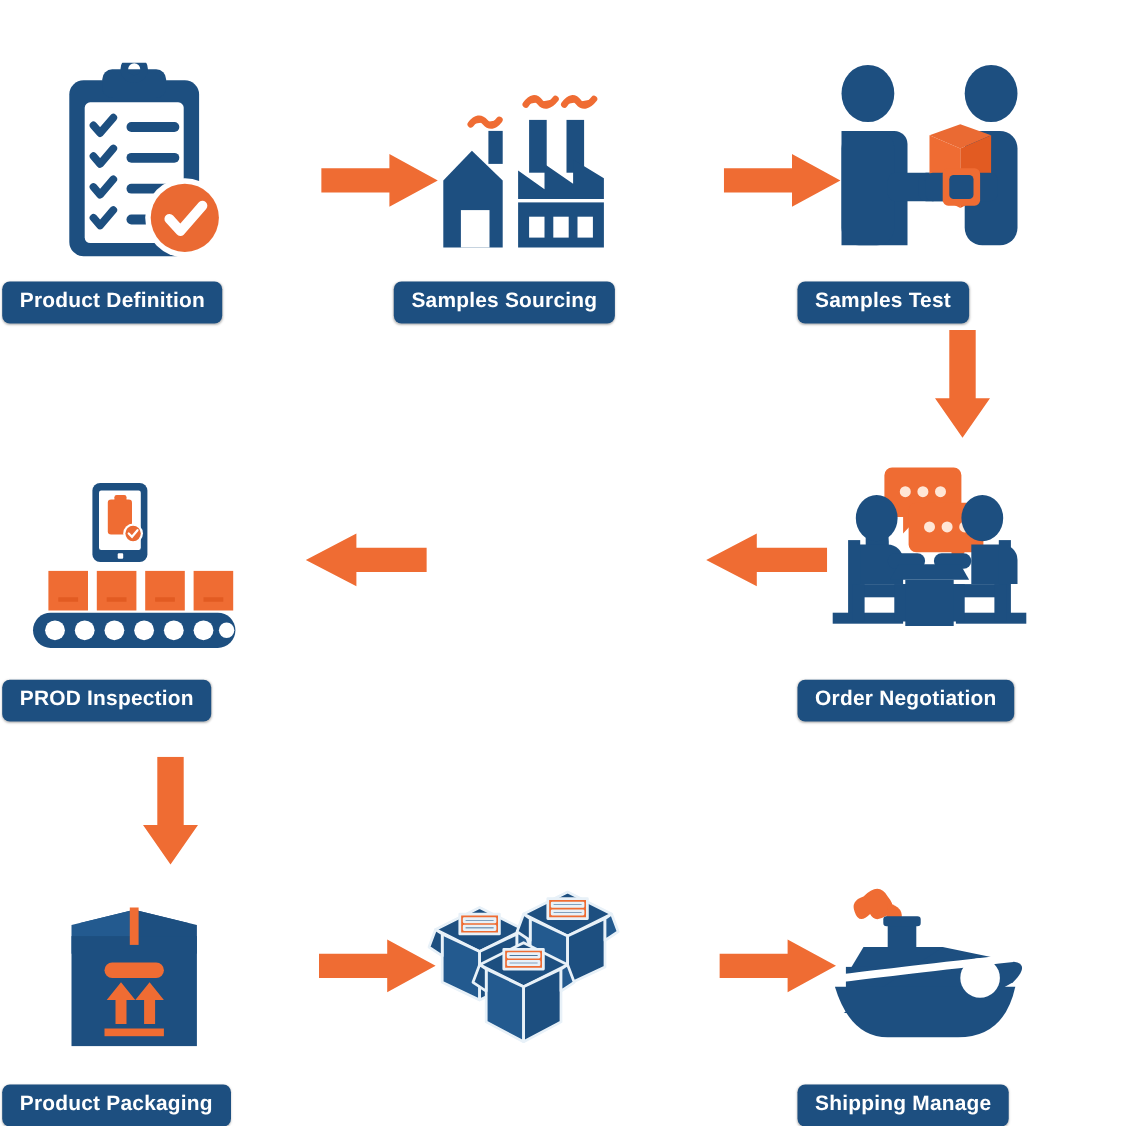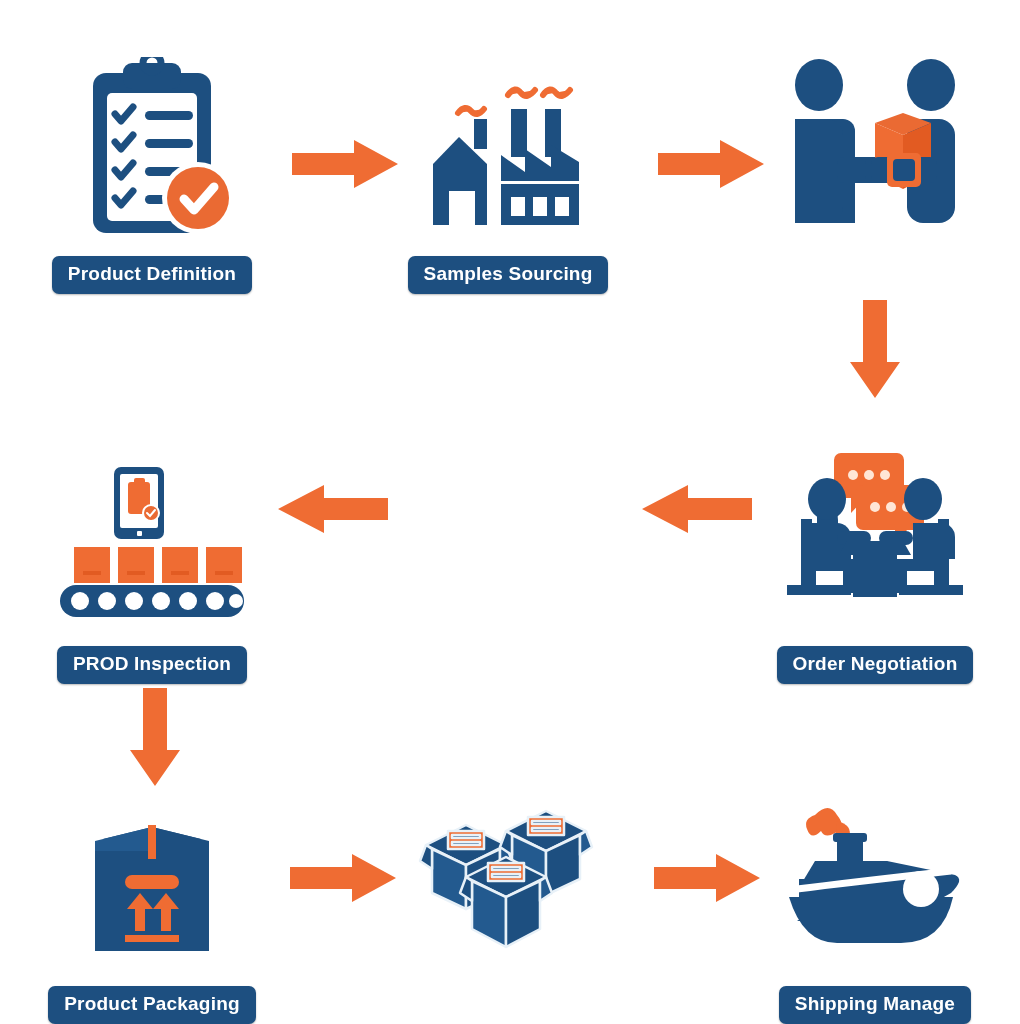--- a/index.html
+++ b/index.html
@@ -1,19 +1,19 @@
 <!DOCTYPE html>
 <html><head>
 <meta charset="utf-8">
 <style>
   html,body{margin:0;padding:0;background:#ffffff;}
   body{width:1020px;height:1024px;font-family:"Liberation Sans",sans-serif;overflow:hidden;}
   #board{position:relative;width:1020px;height:1024px;background:#fff;}
 
-  .cell{position:absolute;width:300px;display:flex;flex-direction:column;align-items:center;}
+  .cell{position:absolute;width:300px;display:flex;flex-direction:column;align-items:flex-start;}
   .icon-wrap{height:200px;width:240px;display:flex;align-items:flex-end;justify-content:center;}
   .icon-wrap svg{display:block;}
 
   .pill{
     margin-top:14px;
     background:#1d4f80;
     color:#ffffff;
     font-weight:bold;
     font-size:19px;
     letter-spacing:.2px;
@@ -26,21 +26,21 @@
   }
 
   .arrow{position:absolute;}
 
   
   .c1{left:2px;}
   .c2{left:358px;}
   .c3{left:725px;}
   
   .r1{top:42px;}
-  .r2{top:432px;}
+  .r2{top:404px;}
   .r3{top:772px;}
 </style>
 </head>
 <body>
 
 <div id="board">
 
   <div class="cell c1 r1">
     <div class="icon-wrap">
       <svg width="190" height="185" viewBox="0 0 190 185">
@@ -119,20 +119,21 @@
         <rect x="90" y="100" width="48" height="26" rx="7" fill="#1d4f80"></rect>
 
         <path d="M100 66 L128 56 L156 66 L128 78 Z" fill="#ea6a33"></path>
         <path d="M100 66 L100 118 L128 132 V78 Z" fill="#ef6c33"></path>
         <path d="M156 66 L156 118 L128 132 V78 Z" fill="#e25b22"></path>
         <rect x="96" y="100" width="66" height="26" rx="7" fill="#1d4f80"></rect>
         <rect x="112" y="96" width="34" height="34" rx="5" fill="#ef6c33"></rect>
         <rect x="118" y="102" width="22" height="22" rx="4" fill="#1d4f80"></rect>
       </svg>
     </div>
+    <div class="pill">Samples Test</div>
   </div>
 
   <div class="arrow" style="left:846px;top:300px;">
     <svg width="58" height="100" viewBox="0 0 58 100">
       <path d="M17 0 h24 v62 h13 L29 98 L4 62 h13 Z" fill="#ef6c33"></path>
     </svg>
   </div>
 
   <div class="cell c1 r2">
     <div class="icon-wrap">

